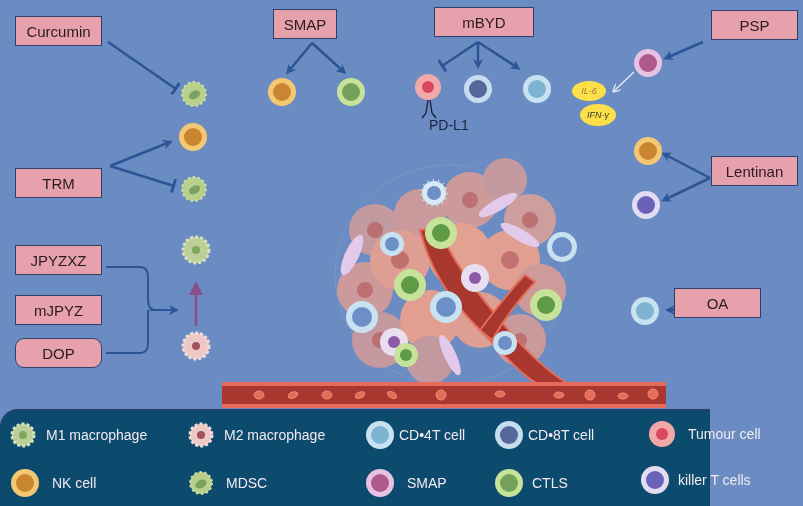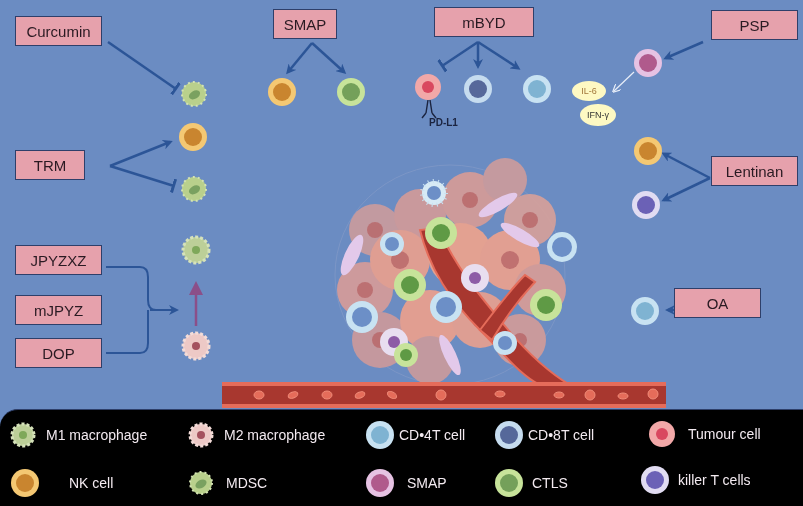--- a/index.html
+++ b/index.html
@@ -1,27 +1,27 @@
 <!DOCTYPE html>
 <html><head>
 <meta charset="utf-8">
 <style>
   html, body { margin: 0; padding: 0; }
   body { width: 803px; height: 506px; overflow: hidden; background: #6b8cc2; font-family: "Liberation Sans", sans-serif; }
   .stage { position: relative; width: 803px; height: 506px; background: #6b8cc2; }
   .box { position: absolute; height: 30px; background: #e6a1ac; border: 1.5px solid #2e3f6a; box-sizing: border-box;
          display: flex; align-items: center; justify-content: center; font-size: 15px; color: #2a1a22; }
   svg.layer { position: absolute; left: 0; top: 0; }
-  .legend { position: absolute; left: 0; top: 409px; width: 803px; height: 97px; background: #000000;
+  .legend { position: absolute; left: 0; top: 409px; width: 710px; height: 97px; background: #0c4a6e;
             border-top: 1.5px solid #2e3f6a; border-top-left-radius: 18px; }
   .leg-item { position: absolute; display: flex; align-items: center; gap: 8px; }
   .leg-label { color: #f3eaf0; font-size: 14px; white-space: nowrap; }
-  .cyto { position: absolute; font-size: 9px; color: #333; background: #fef9c3; border-radius: 50%;
-          display: flex; align-items: center; justify-content: center; }
-  .pdl1 { position: absolute; font-size: 10px; color: #1b2440; font-weight: bold; }
+  .cyto { position: absolute; font-size: 9px; color: #333; background: #fde047; border-radius: 50%;
+          display: flex; align-items: center; justify-content: center; font-style: italic; }
+  .pdl1 { position: absolute; font-size: 14px; color: #1b2440; }
 </style>
 </head>
 <body>
 
 <div class="stage">
 
   <svg class="layer" width="803" height="410" viewBox="0 0 803 410">
     <defs>
       <marker id="ah" markerWidth="10" markerHeight="10" refX="7" refY="5" orient="auto" markerUnits="userSpaceOnUse">
         <path d="M0,0 L10,5 L0,10 L3,5 Z" fill="#2c5597"></path>
@@ -238,25 +238,25 @@
           <ellipse cx="623" cy="396" rx="5" ry="3"></ellipse>
           <ellipse cx="653" cy="394" rx="5" ry="5"></ellipse>
       </g>
     </g>
   </svg>
 
   <div class="box" style="left:15px;top:16px;width:87px;">Curcumin</div>
   <div class="box" style="left:273px;top:9px;width:64px;">SMAP</div>
   <div class="box" style="left:434px;top:7px;width:100px;">mBYD</div>
   <div class="box" style="left:711px;top:10px;width:87px;">PSP</div>
-  <div class="box" style="left:15px;top:150px;width:70px;">TRM</div>
+  <div class="box" style="left:15px;top:168px;width:87px;">TRM</div>
   <div class="box" style="left:15px;top:245px;width:87px;">JPYZXZ</div>
   <div class="box" style="left:711px;top:156px;width:87px;">Lentinan</div>
   <div class="box" style="left:15px;top:295px;width:87px;">mJPYZ</div>
-  <div class="box" style="left:15px;top:338px;width:87px;">DOP</div>
+  <div class="box" style="left:15px;top:338px;width:87px;border-radius:9px;">DOP</div>
   <div class="box" style="left:674px;top:288px;width:87px;">OA</div>
 
   <div class="pdl1" style="left:429px;top:117px;">PD-L1</div>
   <div class="cyto" style="left:572px;top:81px;width:34px;height:20px;color:#a2783c;">IL-6</div>
   <div class="cyto" style="left:580px;top:104px;width:36px;height:22px;">IFN-γ</div>
 
   <div class="legend">
     <div class="leg-item" style="left:8px;top:10px;">
       <svg width="30" height="30">
           <circle cx="15" cy="15" r="11" fill="#bccf98" stroke="#d6e2bb" stroke-width="3" stroke-dasharray="3 2"></circle>
@@ -285,21 +285,21 @@
         </svg>
       <span class="leg-label">CD•8T cell</span>
     </div>
     <div class="leg-item" style="left:648px;top:10px;gap:12px;">
       <svg width="28" height="28">
           <circle cx="14" cy="14" r="13" fill="#f2a8a8"></circle>
           <circle cx="14" cy="14" r="6" fill="#d9485f"></circle>
         </svg>
       <span class="leg-label">Tumour cell</span>
     </div>
-    <div class="leg-item" style="left:10px;top:58px;gap:29px;">
+    <div class="leg-item" style="left:10px;top:58px;gap:12px;">
       <svg width="30" height="30">
           <circle cx="15" cy="15" r="14" fill="#f4c873"></circle>
           <circle cx="15" cy="15" r="9" fill="#c9852f"></circle>
         </svg>
       <span class="leg-label">NK cell</span>
     </div>
     <div class="leg-item" style="left:186px;top:58px;gap:10px;">
       <svg width="30" height="30">
           <circle cx="15" cy="15" r="11" fill="#b9d08c" stroke="#d4e3b2" stroke-width="2" stroke-dasharray="2 3"></circle>
           <ellipse cx="15" cy="16" rx="6" ry="4" fill="#7aa160" transform="rotate(-30 15 16)"></ellipse>

